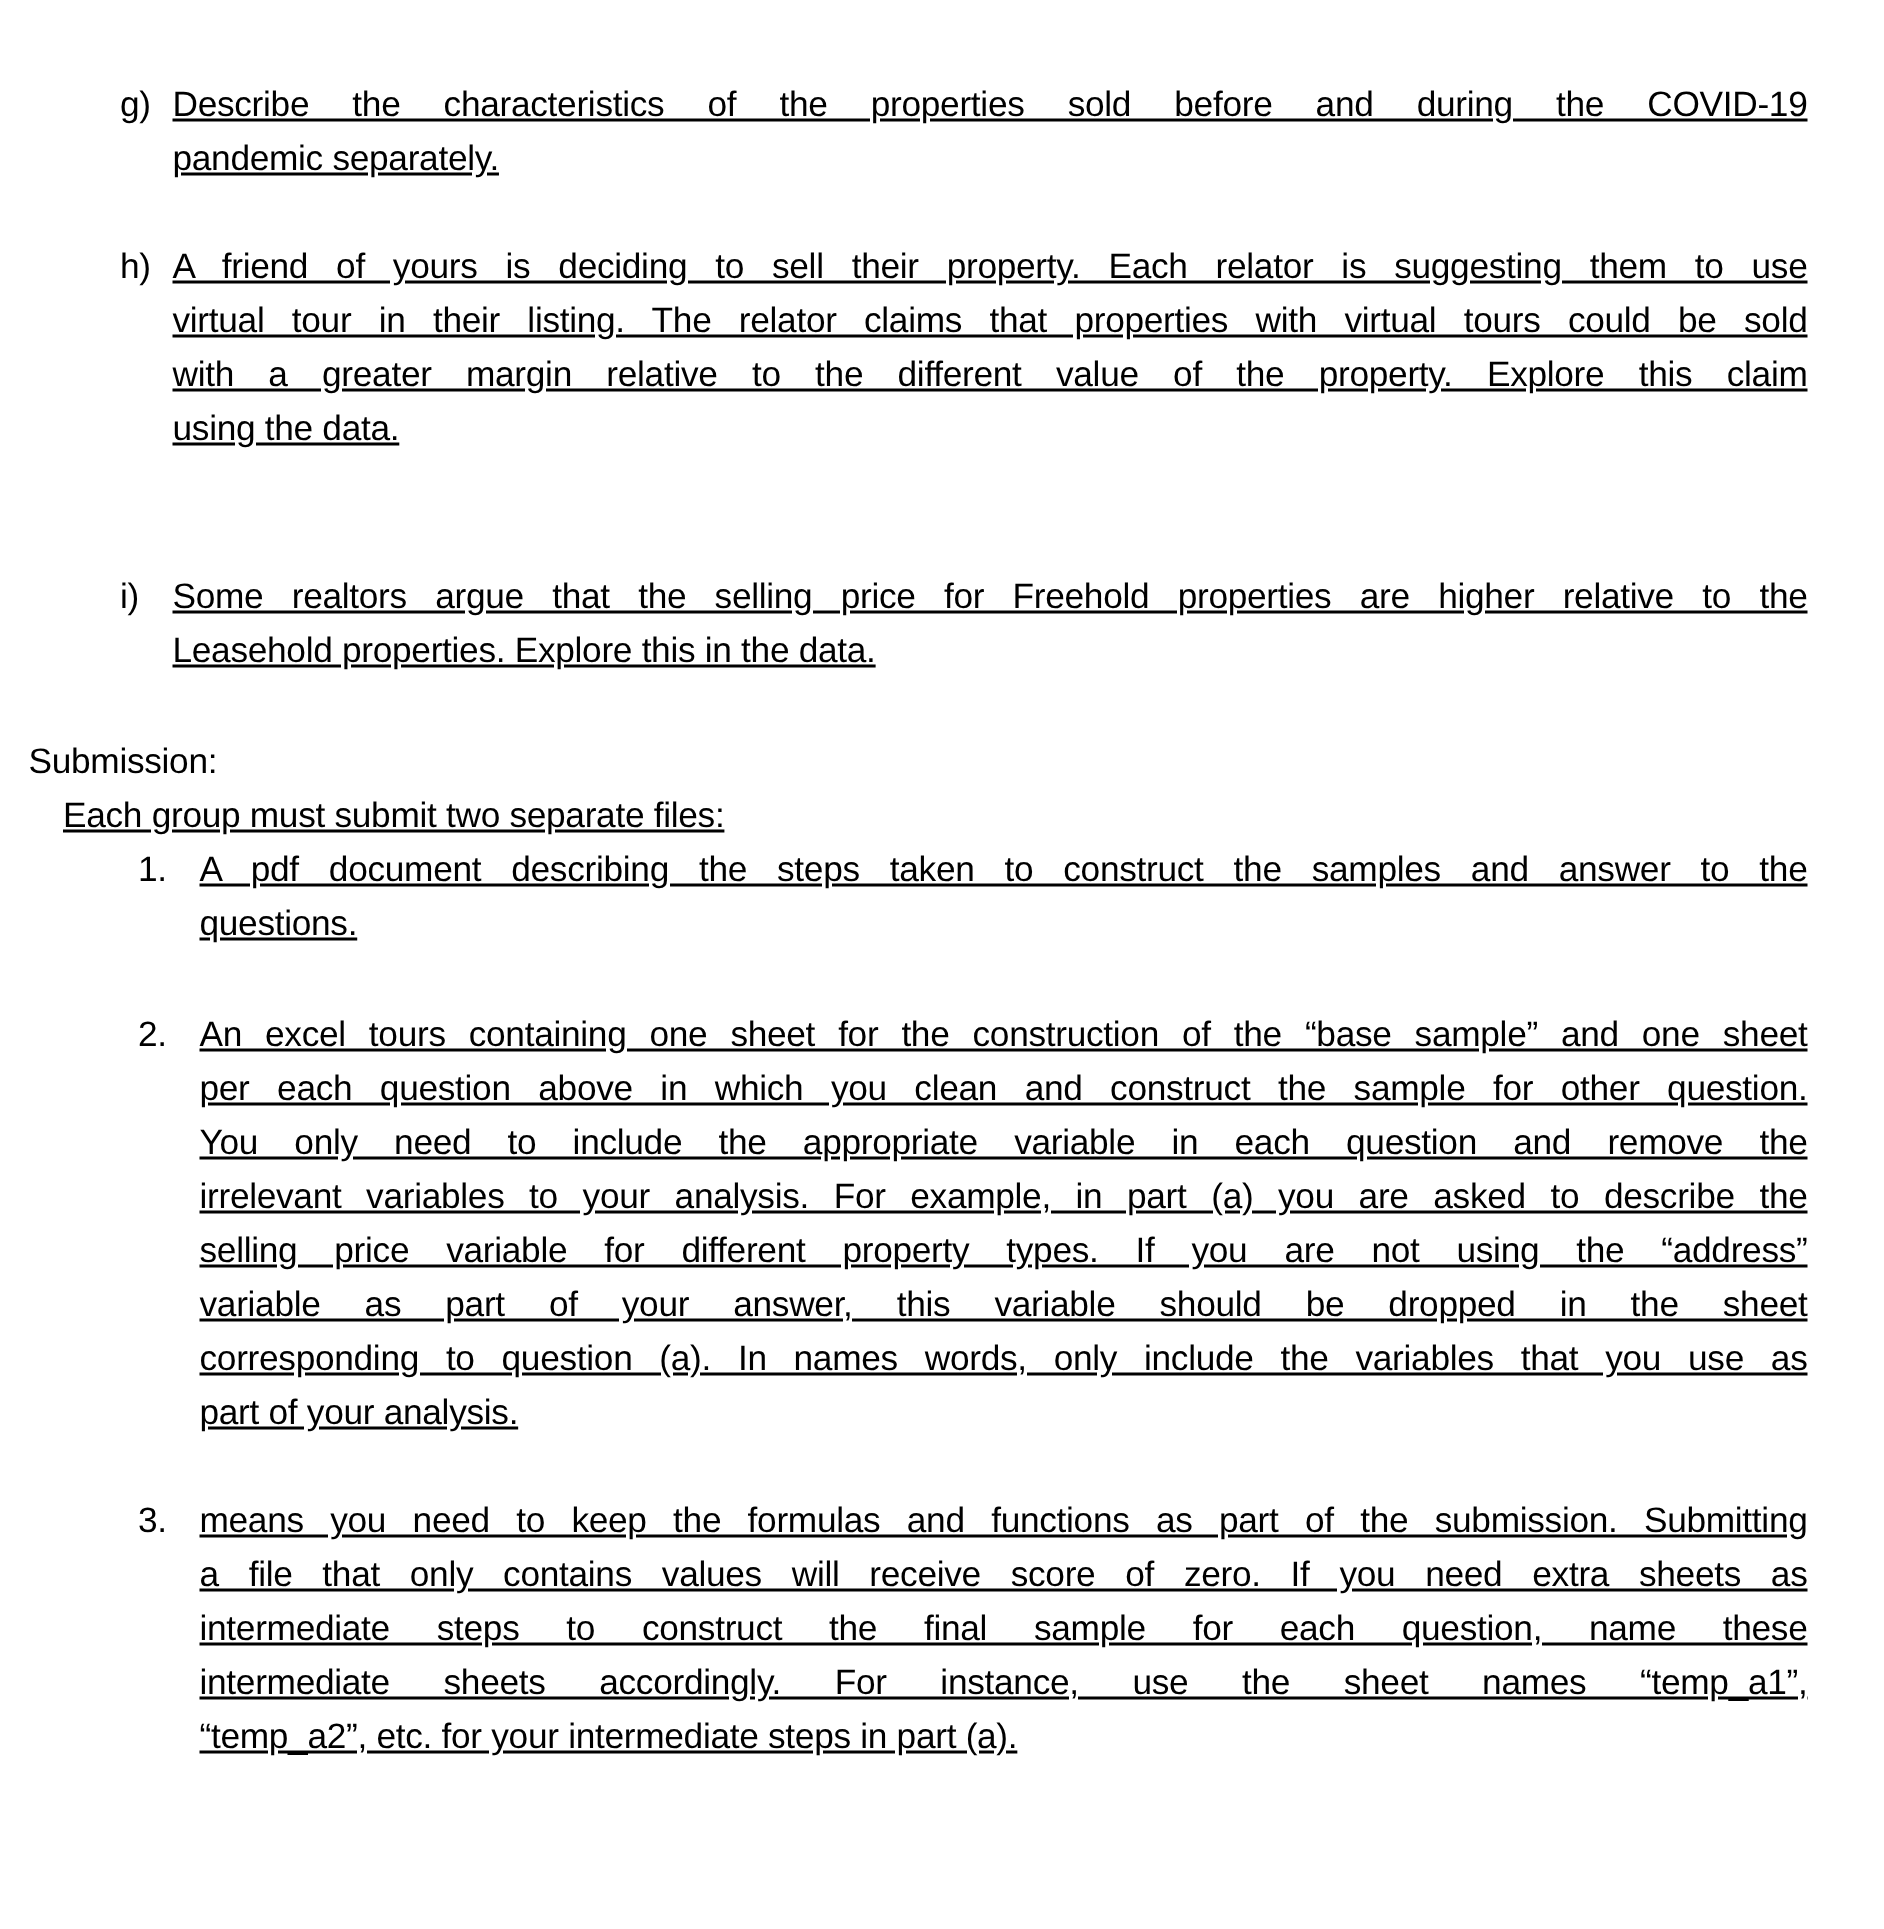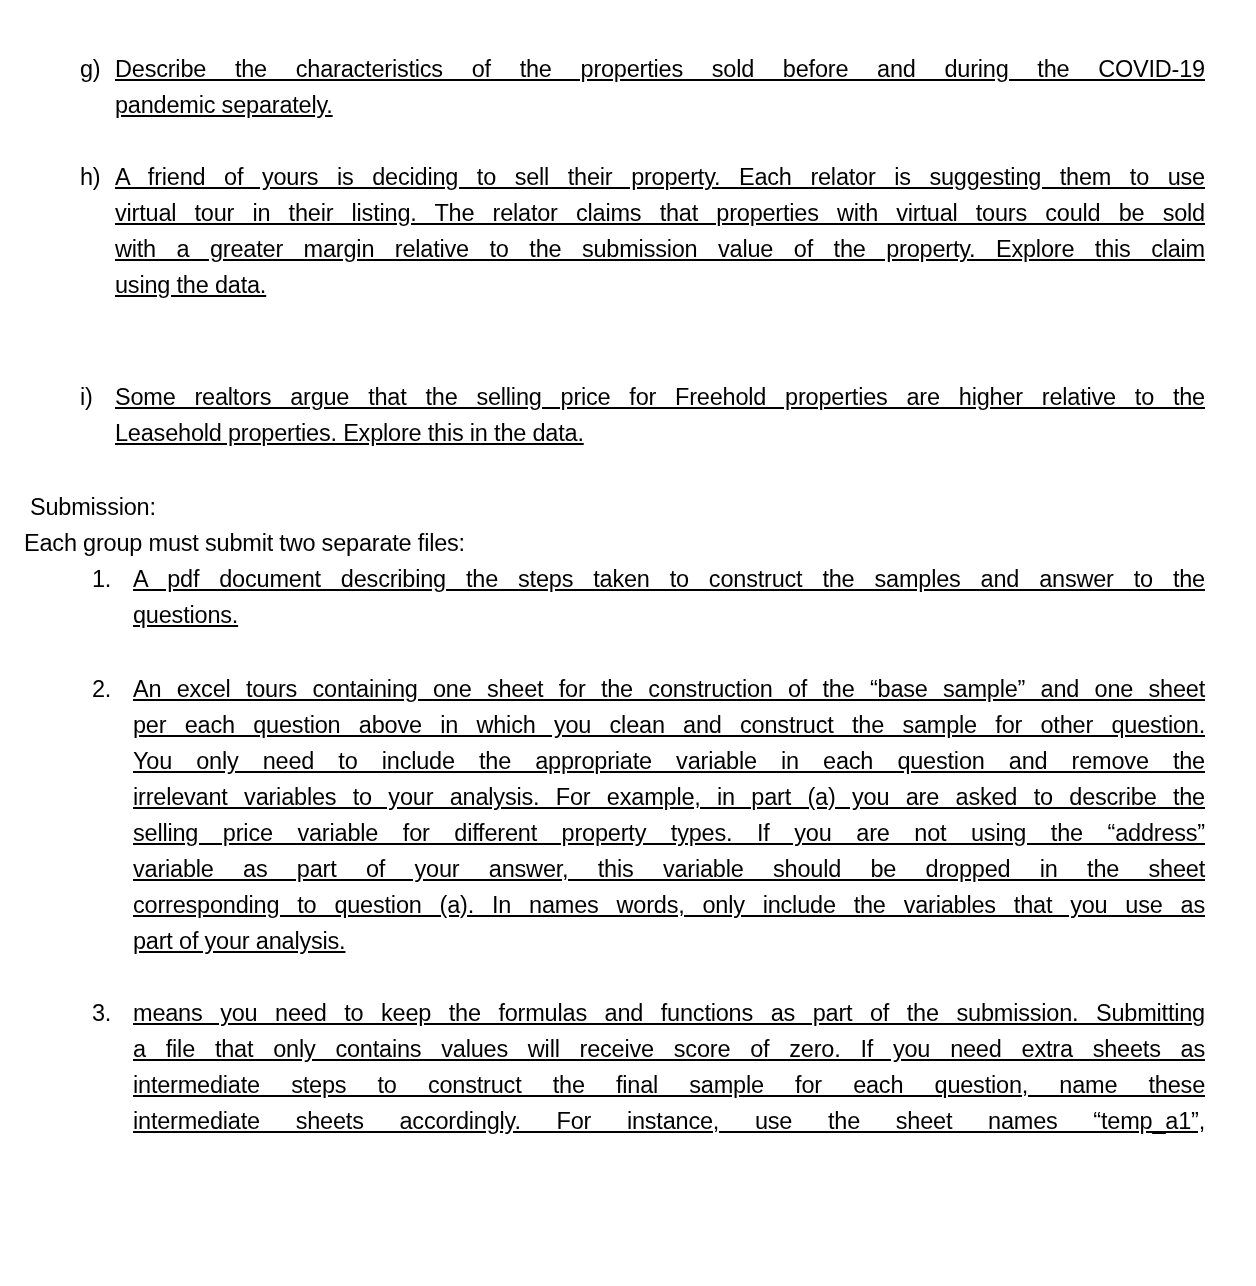--- a/index.html
+++ b/index.html
@@ -45,46 +45,47 @@
     white-space: nowrap;
     text-align: justify;
     text-align-last: justify;
     text-justify: inter-word;
     height: 36px;
   }
   .line.last {
     text-align-last: left;
   }
   .heading {
-    margin: 38px 0 0 30px;
+    margin: 38px 0 0 19px;
     font-weight: normal;
   }
   .intro {
-    margin: 0 51px 0 24px;
+    margin: 0 51px 0 42px;
+    text-decoration: underline;
   }
 </style>
 </head>
 <body>
 
 <div class="page">
 
   <section class="lettered">
       <div class="item">
         <span class="label">g)</span>
         <div class="text">
           <div class="line">Describe the characteristics of the properties sold before and during the COVID-19</div>
           <div class="line last">pandemic separately.</div>
         </div>
       </div>
       <div class="item">
         <span class="label">h)</span>
         <div class="text">
           <div class="line">A friend of yours is deciding to sell their property. Each relator is suggesting them to use</div>
           <div class="line">virtual tour in their listing. The relator claims that properties with virtual tours could be sold</div>
-          <div class="line">with a greater margin relative to the submission value of the property. Explore this claim</div>
+          <div class="line">with a greater margin relative to the different value of the property. Explore this claim</div>
           <div class="line last">using the data.</div>
         </div>
       </div>
       <div class="item">
         <span class="label">i)</span>
         <div class="text">
           <div class="line">Some realtors argue that the selling price for Freehold properties are higher relative to the</div>
           <div class="line last">Leasehold properties. Explore this in the data.</div>
         </div>
       </div>
@@ -115,17 +116,18 @@
           <div class="line last">part of your analysis.</div>
         </div>
       </div>
       <div class="item">
         <span class="label">3.</span>
         <div class="text">
           <div class="line">means you need to keep the formulas and functions as part of the submission. Submitting</div>
           <div class="line">a file that only contains values will receive score of zero. If you need extra sheets as</div>
           <div class="line">intermediate steps to construct the final sample for each question, name these</div>
           <div class="line">intermediate sheets accordingly. For instance, use the sheet names “temp_a1”,</div>
+          <div class="line last">“temp_a2”, etc. for your intermediate steps in part (a).</div>
         </div>
       </div>
     </section>
 
 </div>
 
 </body></html>

